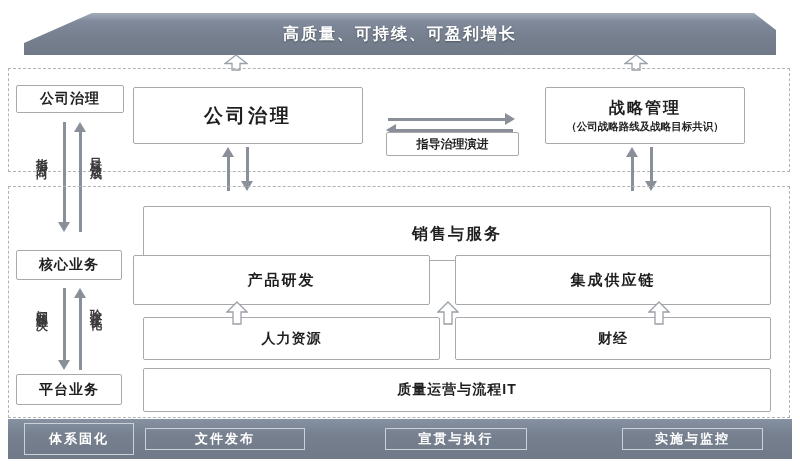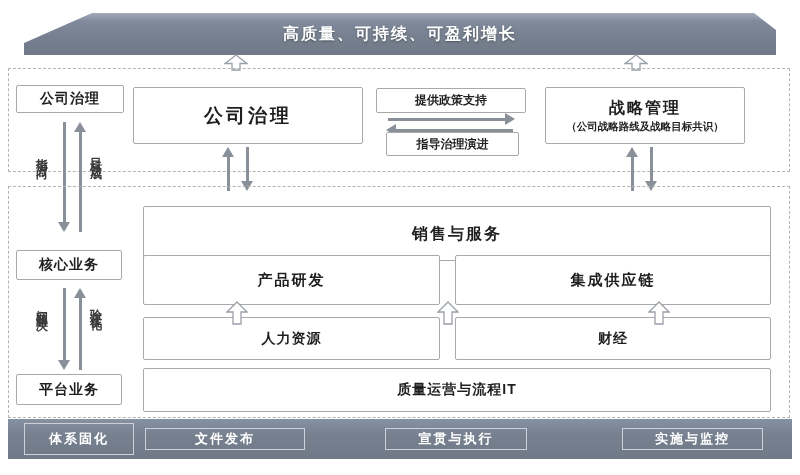--- a/index.html
+++ b/index.html
@@ -98,21 +98,20 @@
         <path d="M12 1 L23 9.5 L16 9.5 L16 16 L8 16 L8 9.5 L1 9.5 Z" fill="#ffffff" stroke="#9aa0a8" stroke-width="1.3"></path>
       </svg>
   </div>
 
   <div class="abs dashed-box" style="left:8px;top:68px;width:782px;height:104px;"></div>
 
   <div class="abs wbox t14" style="left:16px;top:85px;width:108px;height:28px;">公司治理</div>
 
   <div class="abs wbox t19" style="left:133px;top:87px;width:230px;height:57px;">公司治理</div>
 
-  <div class="abs wbox t12" style="left:376px;top:88px;width:150px;height:25px;">提供政策支持</div>
 
   <div class="abs ha right" style="left:388px;top:113px;width:127px;"></div>
   <div class="abs ha left" style="left:386px;top:124px;width:127px;"></div>
 
   <div class="abs wbox t12" style="left:386px;top:132px;width:133px;height:24px;">指导治理演进</div>
 
   <div class="abs wbox" style="left:545px;top:87px;width:200px;height:57px;">
     <div class="t16">战略管理</div>
     <div class="sub">（公司战略路线及战略目标共识）</div>
   </div>
@@ -135,21 +134,21 @@
   <div class="abs va up" style="left:74px;top:288px;height:82px;"></div>
   <div class="abs vtext" style="left:36px;top:300px;">问题解决</div>
   <div class="abs vtext" style="left:90px;top:300px;">验证优化</div>
 
   <div class="abs wbox t14" style="left:16px;top:374px;width:106px;height:31px;">平台业务</div>
 
   <div class="abs wbox" style="left:143px;top:192px;width:628px;height:55px;margin-top:14px;">
     <div class="t16">销售与服务</div>
   </div>
 
-  <div class="abs wbox t15" style="left:143px;top:255px;width:297px;height:50px;">产品研发</div>
+  <div class="abs wbox t15" style="left:133px;top:255px;width:297px;height:50px;">产品研发</div>
   <div class="abs wbox t15" style="left:455px;top:255px;width:316px;height:50px;">集成供应链</div>
 
   <div class="abs wbox t14" style="left:143px;top:317px;width:297px;height:43px;">人力资源</div>
   <div class="abs wbox t14" style="left:455px;top:317px;width:316px;height:43px;">财经</div>
 
   <div class="abs" style="left:226px;top:301px;z-index:3;">
     <svg width="22" height="24" viewBox="0 0 22 24">
         <path d="M11 1 L21 11 L15 11 L15 23 L7 23 L7 11 L1 11 Z" fill="#ffffff" stroke="#9aa0a8" stroke-width="1.3"></path>
       </svg>
   </div>

